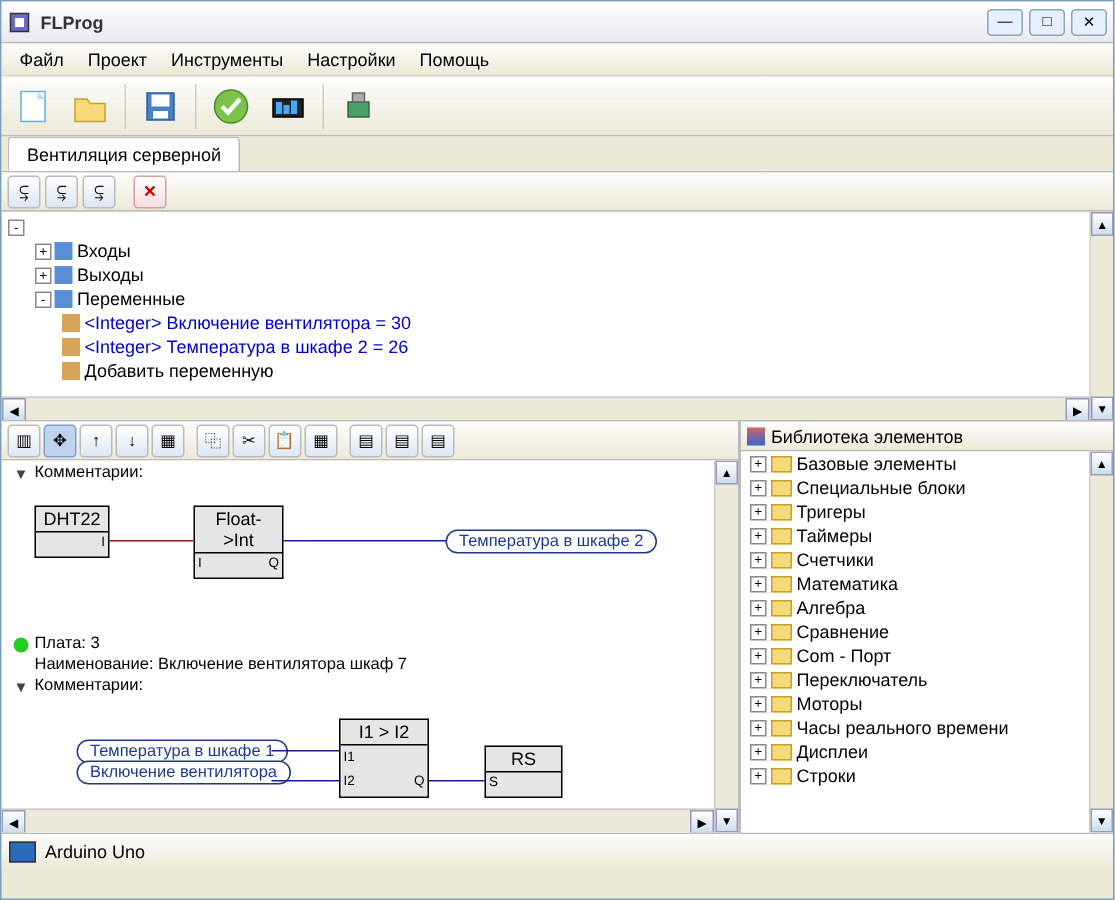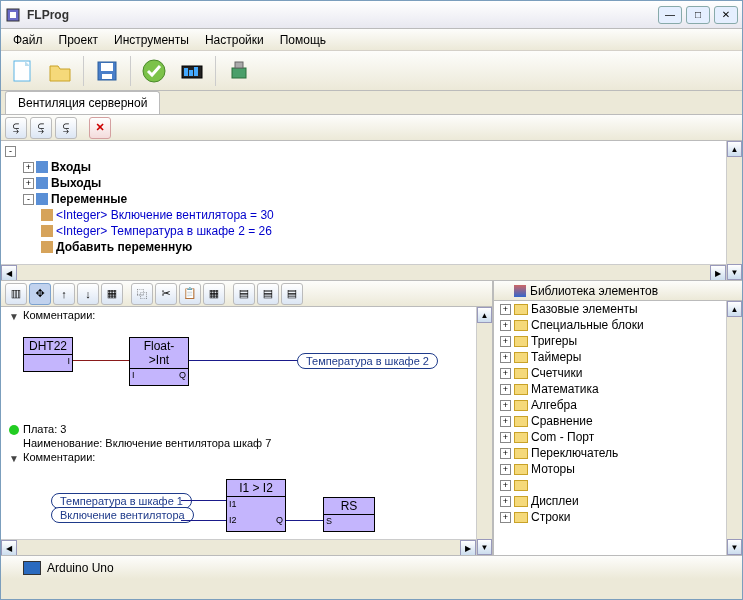--- a/index.html
+++ b/index.html
@@ -20,54 +20,54 @@
 .smbtn { width: 22px; height: 22px; border: 1px solid #bbb; background: linear-gradient(#fff,#dce6f4); border-radius: 3px; display: flex; align-items: center; justify-content: center; cursor: pointer; font-size: 11px; }
 .smbtn.close { color: #c00; font-weight: bold; border-color: #d4a0a0; background: linear-gradient(#fff,#f4dcdc); }
 .tree { background: #fff; height: 140px; overflow: auto; border-bottom: 1px solid #bbb; position: relative; }
 .tree-inner { padding: 2px 0; }
 .tree-row { display: flex; align-items: center; height: 16px; white-space: nowrap; }
 .tree-row .exp { width: 11px; height: 11px; border: 1px solid #888; background: #fff; margin-right: 2px; display: flex; align-items: center; justify-content: center; font-size: 9px; line-height: 9px; cursor: pointer; }
 .tree-row .bicon { width: 12px; height: 12px; margin-right: 3px; display: inline-block; }
 .tree-row .bicon.blue { background: #5a8fd6; }
 .tree-row .bicon.gold { background: #d6a35a; }
 .tree-row .lbl { cursor: pointer; }
-.tree-row .lbl.bold { font-weight: bold; }
+.tree-row .lbl.bold { font-weight: normal; }
 .tree-row .lbl.blue { color: #0000cc; }
 .ind0 { padding-left: 4px; }
 .ind1 { padding-left: 22px; }
 .ind2 { padding-left: 40px; }
 .vscroll { position: absolute; right: 0; top: 0; bottom: 0; width: 16px; background: #ece9d8; border-left: 1px solid #ccc; }
 .vscroll .up, .vscroll .dn { height: 16px; background: linear-gradient(#fff,#cde); border: 1px solid #99b; display: flex; align-items: center; justify-content: center; font-size: 8px; }
 .vscroll .dn { position: absolute; bottom: 0; left: 0; right: 0; }
 .hscroll { position: absolute; left: 0; right: 16px; bottom: 0; height: 16px; background: #ece9d8; border-top: 1px solid #ccc; display:flex; }
 .hscroll .l, .hscroll .r { width: 16px; height: 16px; background: linear-gradient(#fff,#cde); border: 1px solid #99b; display: flex; align-items: center; justify-content: center; font-size: 8px; }
 .hscroll .track { flex: 1; }
 .mid { display: flex; height: 274px; }
 .canvas-area { flex: 1; display: flex; flex-direction: column; border-right: 2px solid #bbb; position: relative; }
 .canvas-tb { height: 26px; background: linear-gradient(#fdfdfb,#ece9d8); display: flex; align-items: center; padding: 2px 4px; gap: 2px; border-bottom: 1px solid #bbb; }
 .canvas { flex: 1; background: #fff; position: relative; overflow: hidden; }
-.blk { position: absolute; border: 1px solid #000; background: #c4b5fd; font-size: 11px; text-align: center; }
+.blk { position: absolute; border: 1px solid #000; background: #e5e5e5; font-size: 11px; text-align: center; }
 .blk .hdr { border-bottom: 1px solid #000; padding: 1px 4px; }
 .blk .body { height: 16px; position: relative; }
 .pin { position: absolute; font-size: 9px; }
 .varbox { position: absolute; border: 1px solid #1e3a8a; background: #fff; color: #1e3a8a; border-radius: 10px; padding: 1px 8px; font-size: 11px; }
 .wire { position: absolute; background: #1a1a8a; height: 1px; }
 .wire.red { background: #8a1a1a; }
 .txt { position: absolute; font-size: 11px; color: #000; }
 .greendot { position: absolute; width: 10px; height: 10px; background: #2c2; border-radius: 50%; }
 .arrow { position: absolute; font-size: 10px; color: #444; }
 .lib { width: 248px; display: flex; flex-direction: column; }
-.lib-hdr { height: 20px; background: linear-gradient(#fdfdfb,#ece9d8); border-bottom: 1px solid #bbb; display: flex; align-items: center; padding: 0 20px; }
+.lib-hdr { height: 20px; background: linear-gradient(#fdfdfb,#ece9d8); border-bottom: 1px solid #bbb; display: flex; align-items: center; padding: 0 4px; }
 .lib-hdr .icon { width: 12px; height: 12px; background: linear-gradient(#c66,#36c); margin-right: 4px; }
 .lib-tree { flex: 1; background: #fff; position: relative; overflow: hidden; }
 .lib-row { display: flex; align-items: center; height: 16px; padding-left: 6px; }
 .lib-row .exp { width: 11px; height: 11px; border: 1px solid #888; background: #fff; margin-right: 3px; display: flex; align-items: center; justify-content: center; font-size: 9px; line-height: 9px; cursor: pointer; }
 .lib-row .fld { width: 14px; height: 11px; background: #f5d97a; border: 1px solid #c9a227; margin-right: 3px; }
 .lib-row .lbl { cursor: pointer; }
-.statusbar { height: 24px; background: linear-gradient(#fdfdfb,#ece9d8); border-top: 1px solid #bbb; display: flex; align-items: center; padding: 0 22px; gap: 6px; }
+.statusbar { height: 24px; background: linear-gradient(#fdfdfb,#ece9d8); border-top: 1px solid #bbb; display: flex; align-items: center; padding: 0 5px; gap: 6px; }
 .statusbar .chip { width: 18px; height: 14px; background: #2a6abf; border: 1px solid #333; }
 svg { display: block; }
 </style>
 </head>
 <body>
 
 <div class="titlebar">
   <span class="icon">
     <svg width="16" height="16">
         <rect x="2" y="2" width="12" height="12" fill="#6a6ac8" stroke="#333"></rect>
@@ -330,20 +330,21 @@
           <span class="lbl">Переключатель</span>
         </div>
       <div class="lib-row">
           <span class="exp">+</span>
           <span class="fld"></span>
           <span class="lbl">Моторы</span>
         </div>
       <div class="lib-row">
           <span class="exp">+</span>
           <span class="fld"></span>
+          <span class="lbl">Часы реального времени</span>
         </div>
       <div class="lib-row">
           <span class="exp">+</span>
           <span class="fld"></span>
           <span class="lbl">Дисплеи</span>
         </div>
       <div class="lib-row">
           <span class="exp">+</span>
           <span class="fld"></span>
           <span class="lbl">Строки</span>

